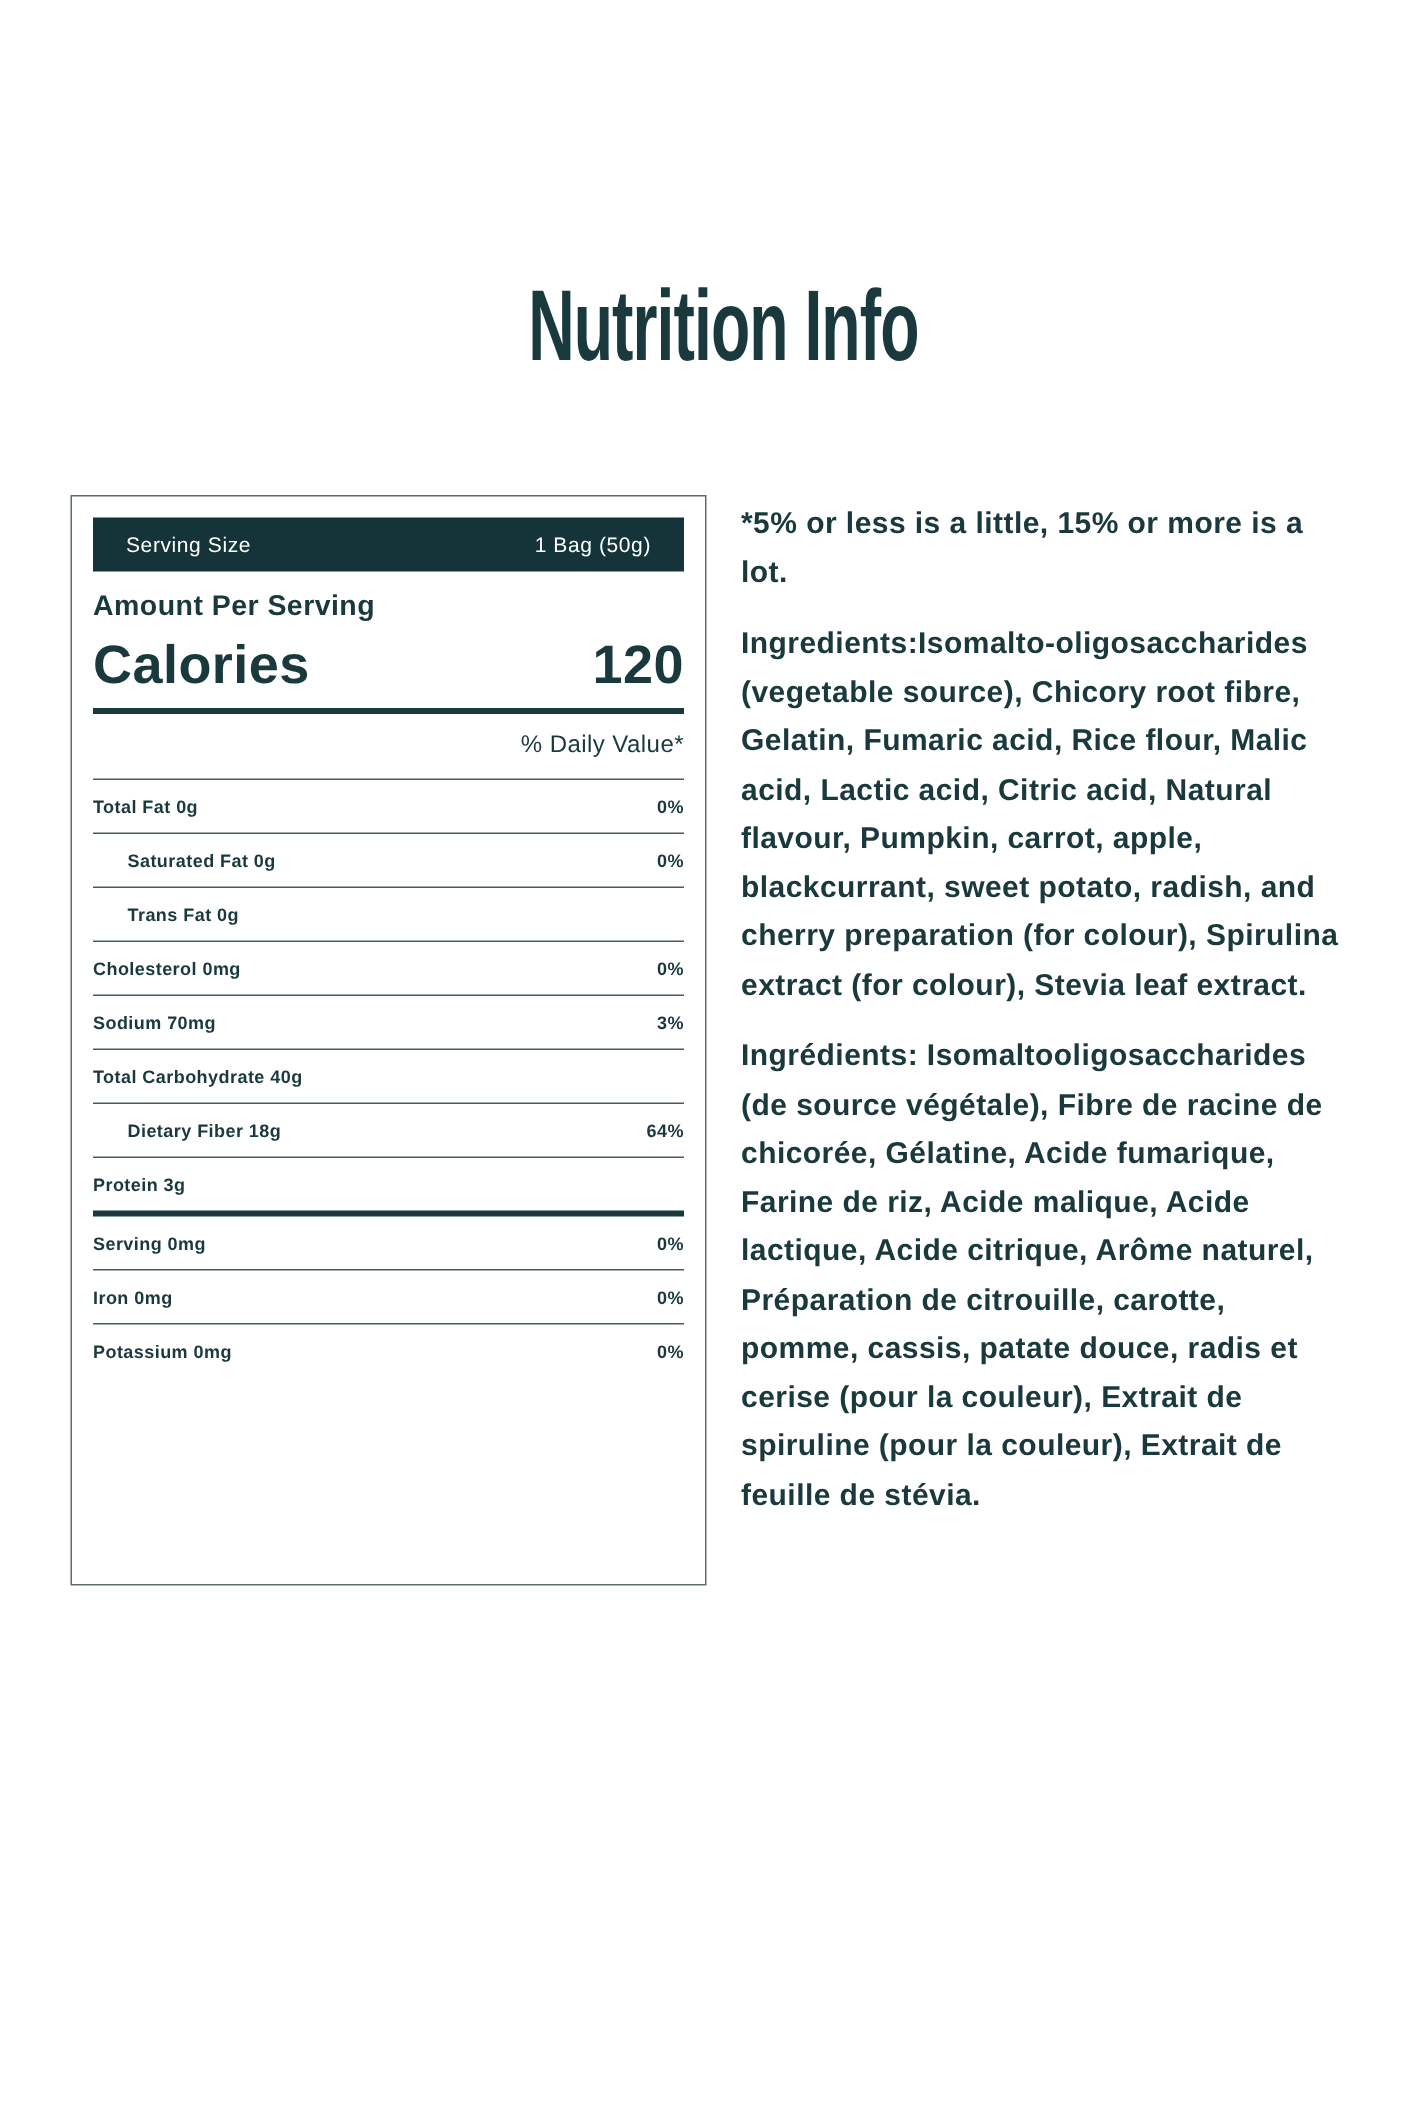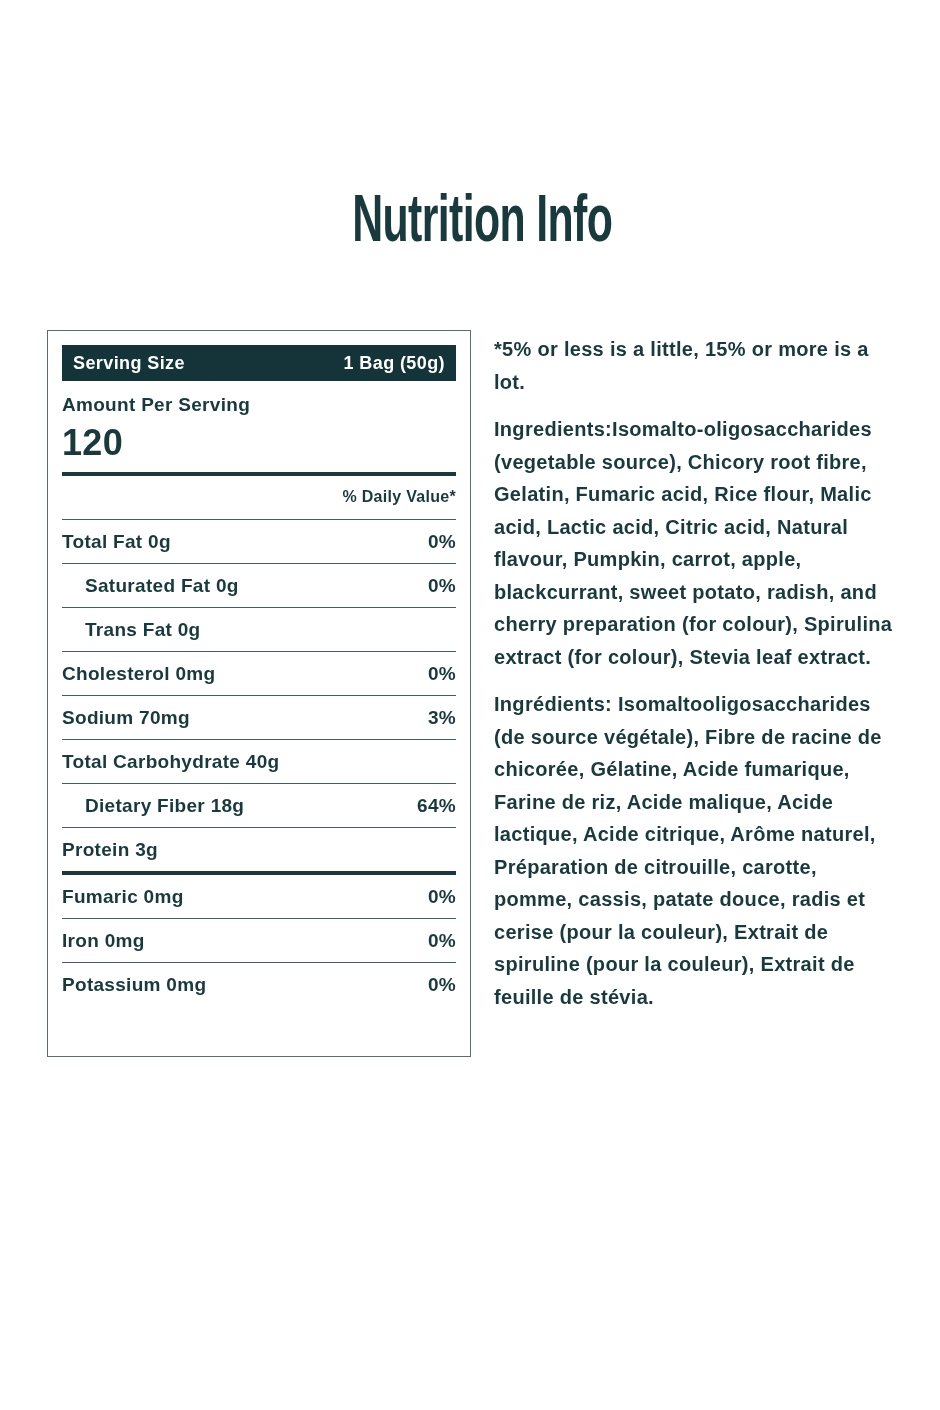--- a/index.html
+++ b/index.html
@@ -21,33 +21,33 @@
 
   
   .panel {
     position: absolute; left: 47px; top: 330px; width: 424px; height: 727px;
     box-sizing: border-box; border: 1.5px solid #5c6b6b;
     padding: 14px 14px 0 14px; background: #ffffff;
   }
   .bar {
     background: #143439; color: #ffffff; height: 36px;
     display: flex; justify-content: space-between; align-items: center;
-    padding: 0 11px; font-size: 18px; font-weight: 700; letter-spacing: 0.4px;
+    padding: 0 22px; font-size: 14px; font-weight: 400; letter-spacing: 0.4px;
   }
   .aps { margin-top: 13px; font-size: 19px; font-weight: 700; letter-spacing: 0.3px; }
   .cal-row {
     display: flex; justify-content: space-between; align-items: flex-end;
     margin-top: 7px; font-size: 36px; font-weight: 700; letter-spacing: 0.3px; line-height: 1.1;
   }
   .thick-rule { height: 4.5px; background: #1a393d; margin-top: 9px; }
-  .dv-header { text-align: right; font-size: 16px; font-weight: 700; letter-spacing: 0.3px; padding: 12px 0 13px 0; }
+  .dv-header { text-align: right; font-size: 16px; font-weight: 400; letter-spacing: 0.3px; padding: 12px 0 13px 0; }
   .nrow {
     display: flex; justify-content: space-between; align-items: center;
     border-top: 1px solid #445d60; padding: 10.5px 0;
-    font-size: 19px; font-weight: 700; letter-spacing: 0.3px;
+    font-size: 12px; font-weight: 700; letter-spacing: 0.3px;
   }
   .nrow.indent { padding-left: 23px; }
   .nrow.thick-top { border-top: 4.5px solid #1a393d; }
   .nvalue { white-space: nowrap; }
 
   
   .right-col {
     position: absolute; left: 494px; top: 333px; width: 404px;
     font-size: 20px; font-weight: 700; letter-spacing: 0.3px; line-height: 32.5px;
   }
@@ -60,20 +60,21 @@
   <h1 class="title" style="margin:0; font-weight:700;">Nutrition Info</h1>
 </div>
 
 <div class="panel">
   <div class="bar">
     <span>Serving Size</span>
     <span>1 Bag (50g)</span>
   </div>
   <div class="aps">Amount Per Serving</div>
   <div class="cal-row">
+    <span>Calories</span>
     <span>120</span>
   </div>
   <div class="thick-rule"></div>
   <div class="dv-header">% Daily Value*</div>
   <div id="nutrient-rows">
       <div class="nrow">
         <span class="nlabel">Total Fat 0g</span>
         <span class="nvalue">0%</span>
       </div>
       <div class="nrow indent">
@@ -98,21 +99,21 @@
       </div>
       <div class="nrow indent">
         <span class="nlabel">Dietary Fiber 18g</span>
         <span class="nvalue">64%</span>
       </div>
       <div class="nrow">
         <span class="nlabel">Protein 3g</span>
         <span class="nvalue"></span>
       </div>
       <div class="nrow thick-top">
-        <span class="nlabel">Fumaric 0mg</span>
+        <span class="nlabel">Serving 0mg</span>
         <span class="nvalue">0%</span>
       </div>
       <div class="nrow">
         <span class="nlabel">Iron 0mg</span>
         <span class="nvalue">0%</span>
       </div>
       <div class="nrow">
         <span class="nlabel">Potassium 0mg</span>
         <span class="nvalue">0%</span>
       </div>

